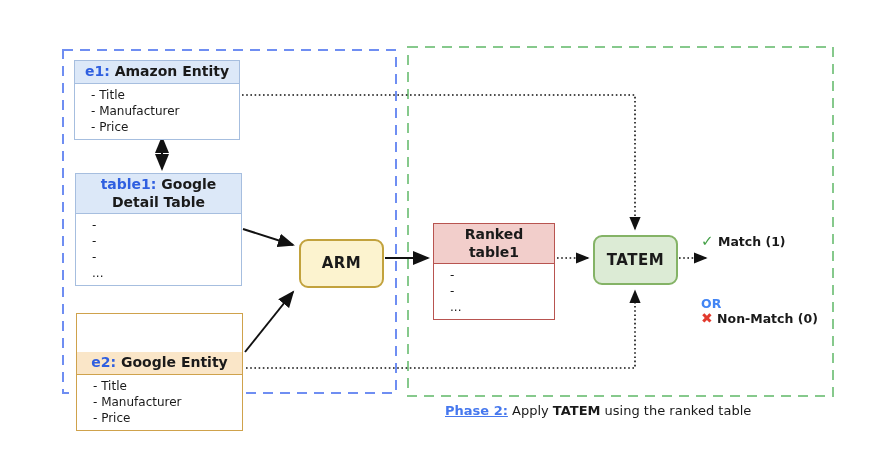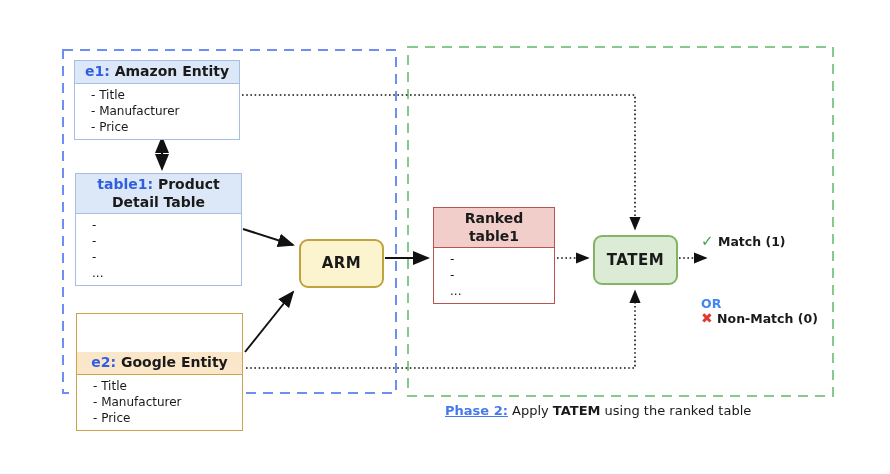--- a/index.html
+++ b/index.html
@@ -72,21 +72,21 @@
   <div class="abs node entity" style="left:74px; top:60px; width:166px;">
     <div class="hd"><span class="idlabel">e1:</span><span> Amazon Entity</span></div>
     <div class="bd">
       <div class="row">- Title</div>
       <div class="row">- Manufacturer</div>
       <div class="row">- Price</div>
     </div>
   </div>
 
   <div class="abs node entity" style="left:75px; top:173px; width:167px;">
-    <div class="hd"><span class="idlabel">table1:</span><span> Product Detail Table</span></div>
+    <div class="hd"><span class="idlabel">table1:</span><span> Google Detail Table</span></div>
     <div class="bd" style="min-height:58px;">
       <div class="row">-</div>
       <div class="row">-</div>
       <div class="row">-</div>
       <div class="row">...</div>
     </div>
   </div>
 
   <div class="abs node entity orange" style="left:76px; top:313px; width:167px;">
     <div class="hd"><span class="idlabel">e2:</span><span> Google Entity</span></div>
@@ -94,21 +94,21 @@
       <div class="row">- Title</div>
       <div class="row">- Manufacturer</div>
       <div class="row">- Price</div>
     </div>
   </div>
 
   <div class="abs node pill arm" style="left:299px; top:239px; width:85px; height:49px;">
     <span>ARM</span>
   </div>
 
-  <div class="abs node entity ranked" style="left:433px; top:207px; width:122px;">
+  <div class="abs node entity ranked" style="left:433px; top:223px; width:122px;">
     <div class="hd">Ranked table1</div>
     <div class="bd" style="min-height:47px;">
       <div class="row">-</div>
       <div class="row">-</div>
       <div class="row">...</div>
     </div>
   </div>
 
   <div class="abs node pill tatem" style="left:593px; top:235px; width:85px; height:50px;">
     <span>TATEM</span>

